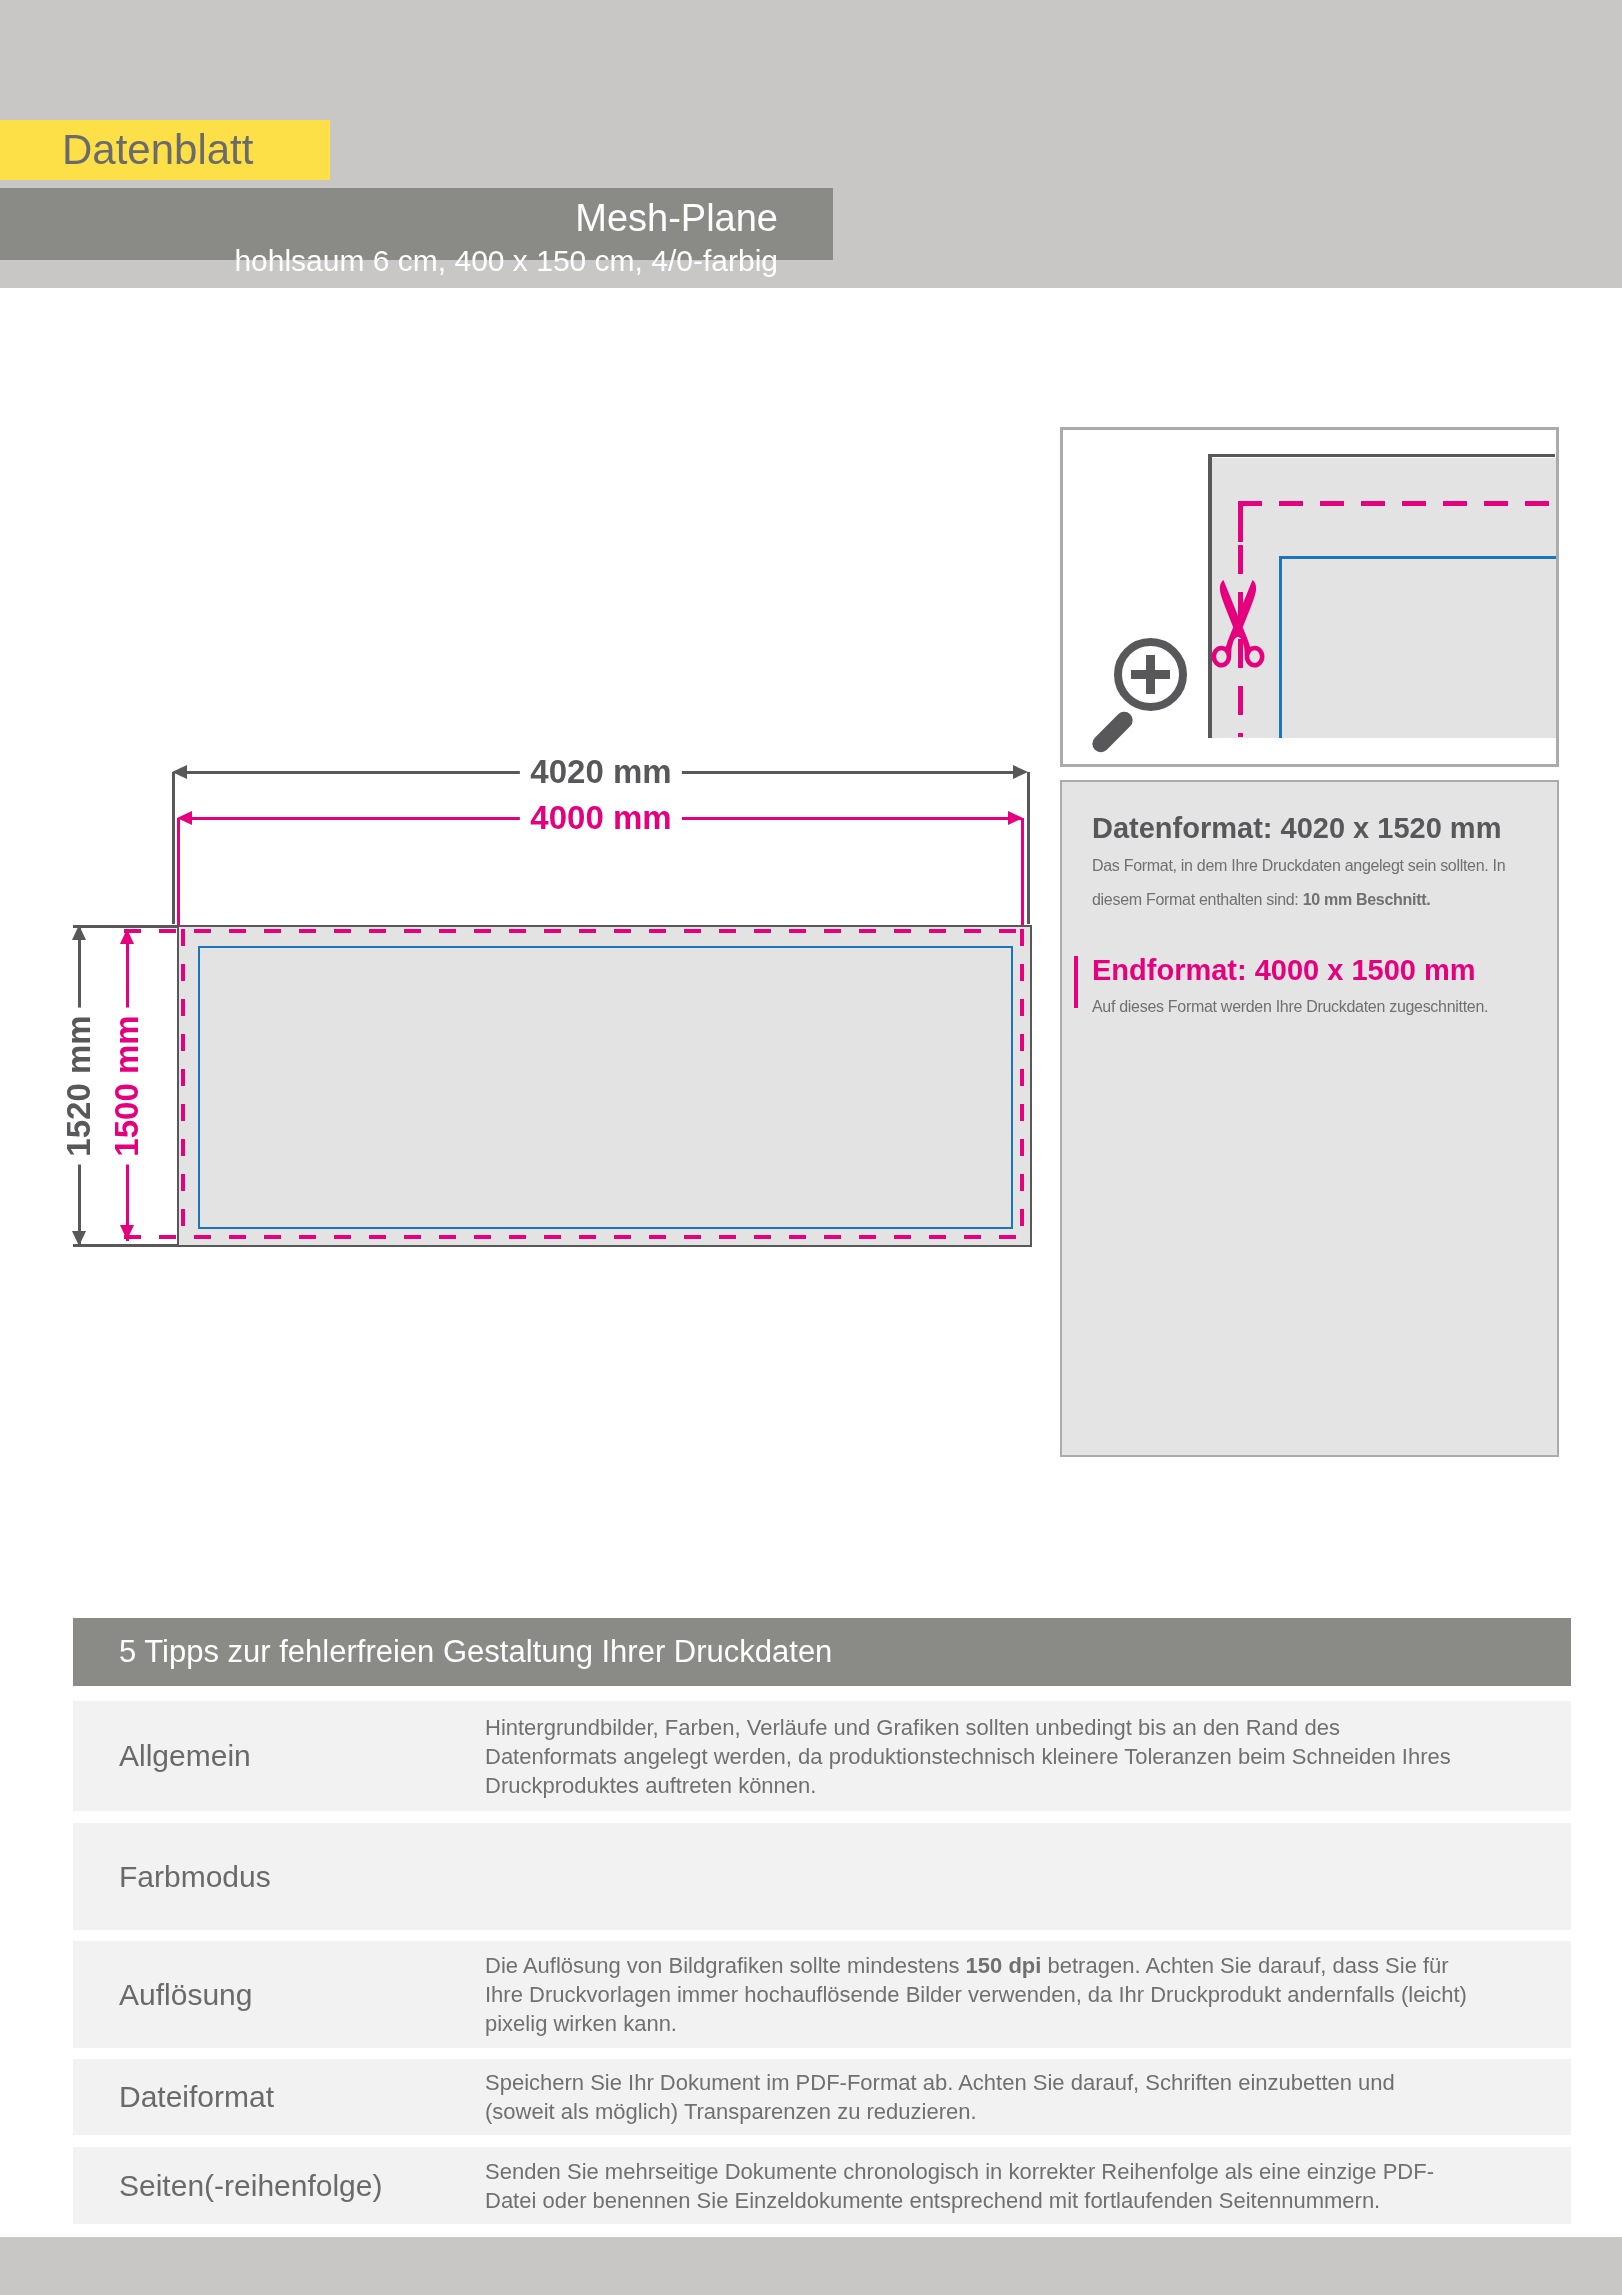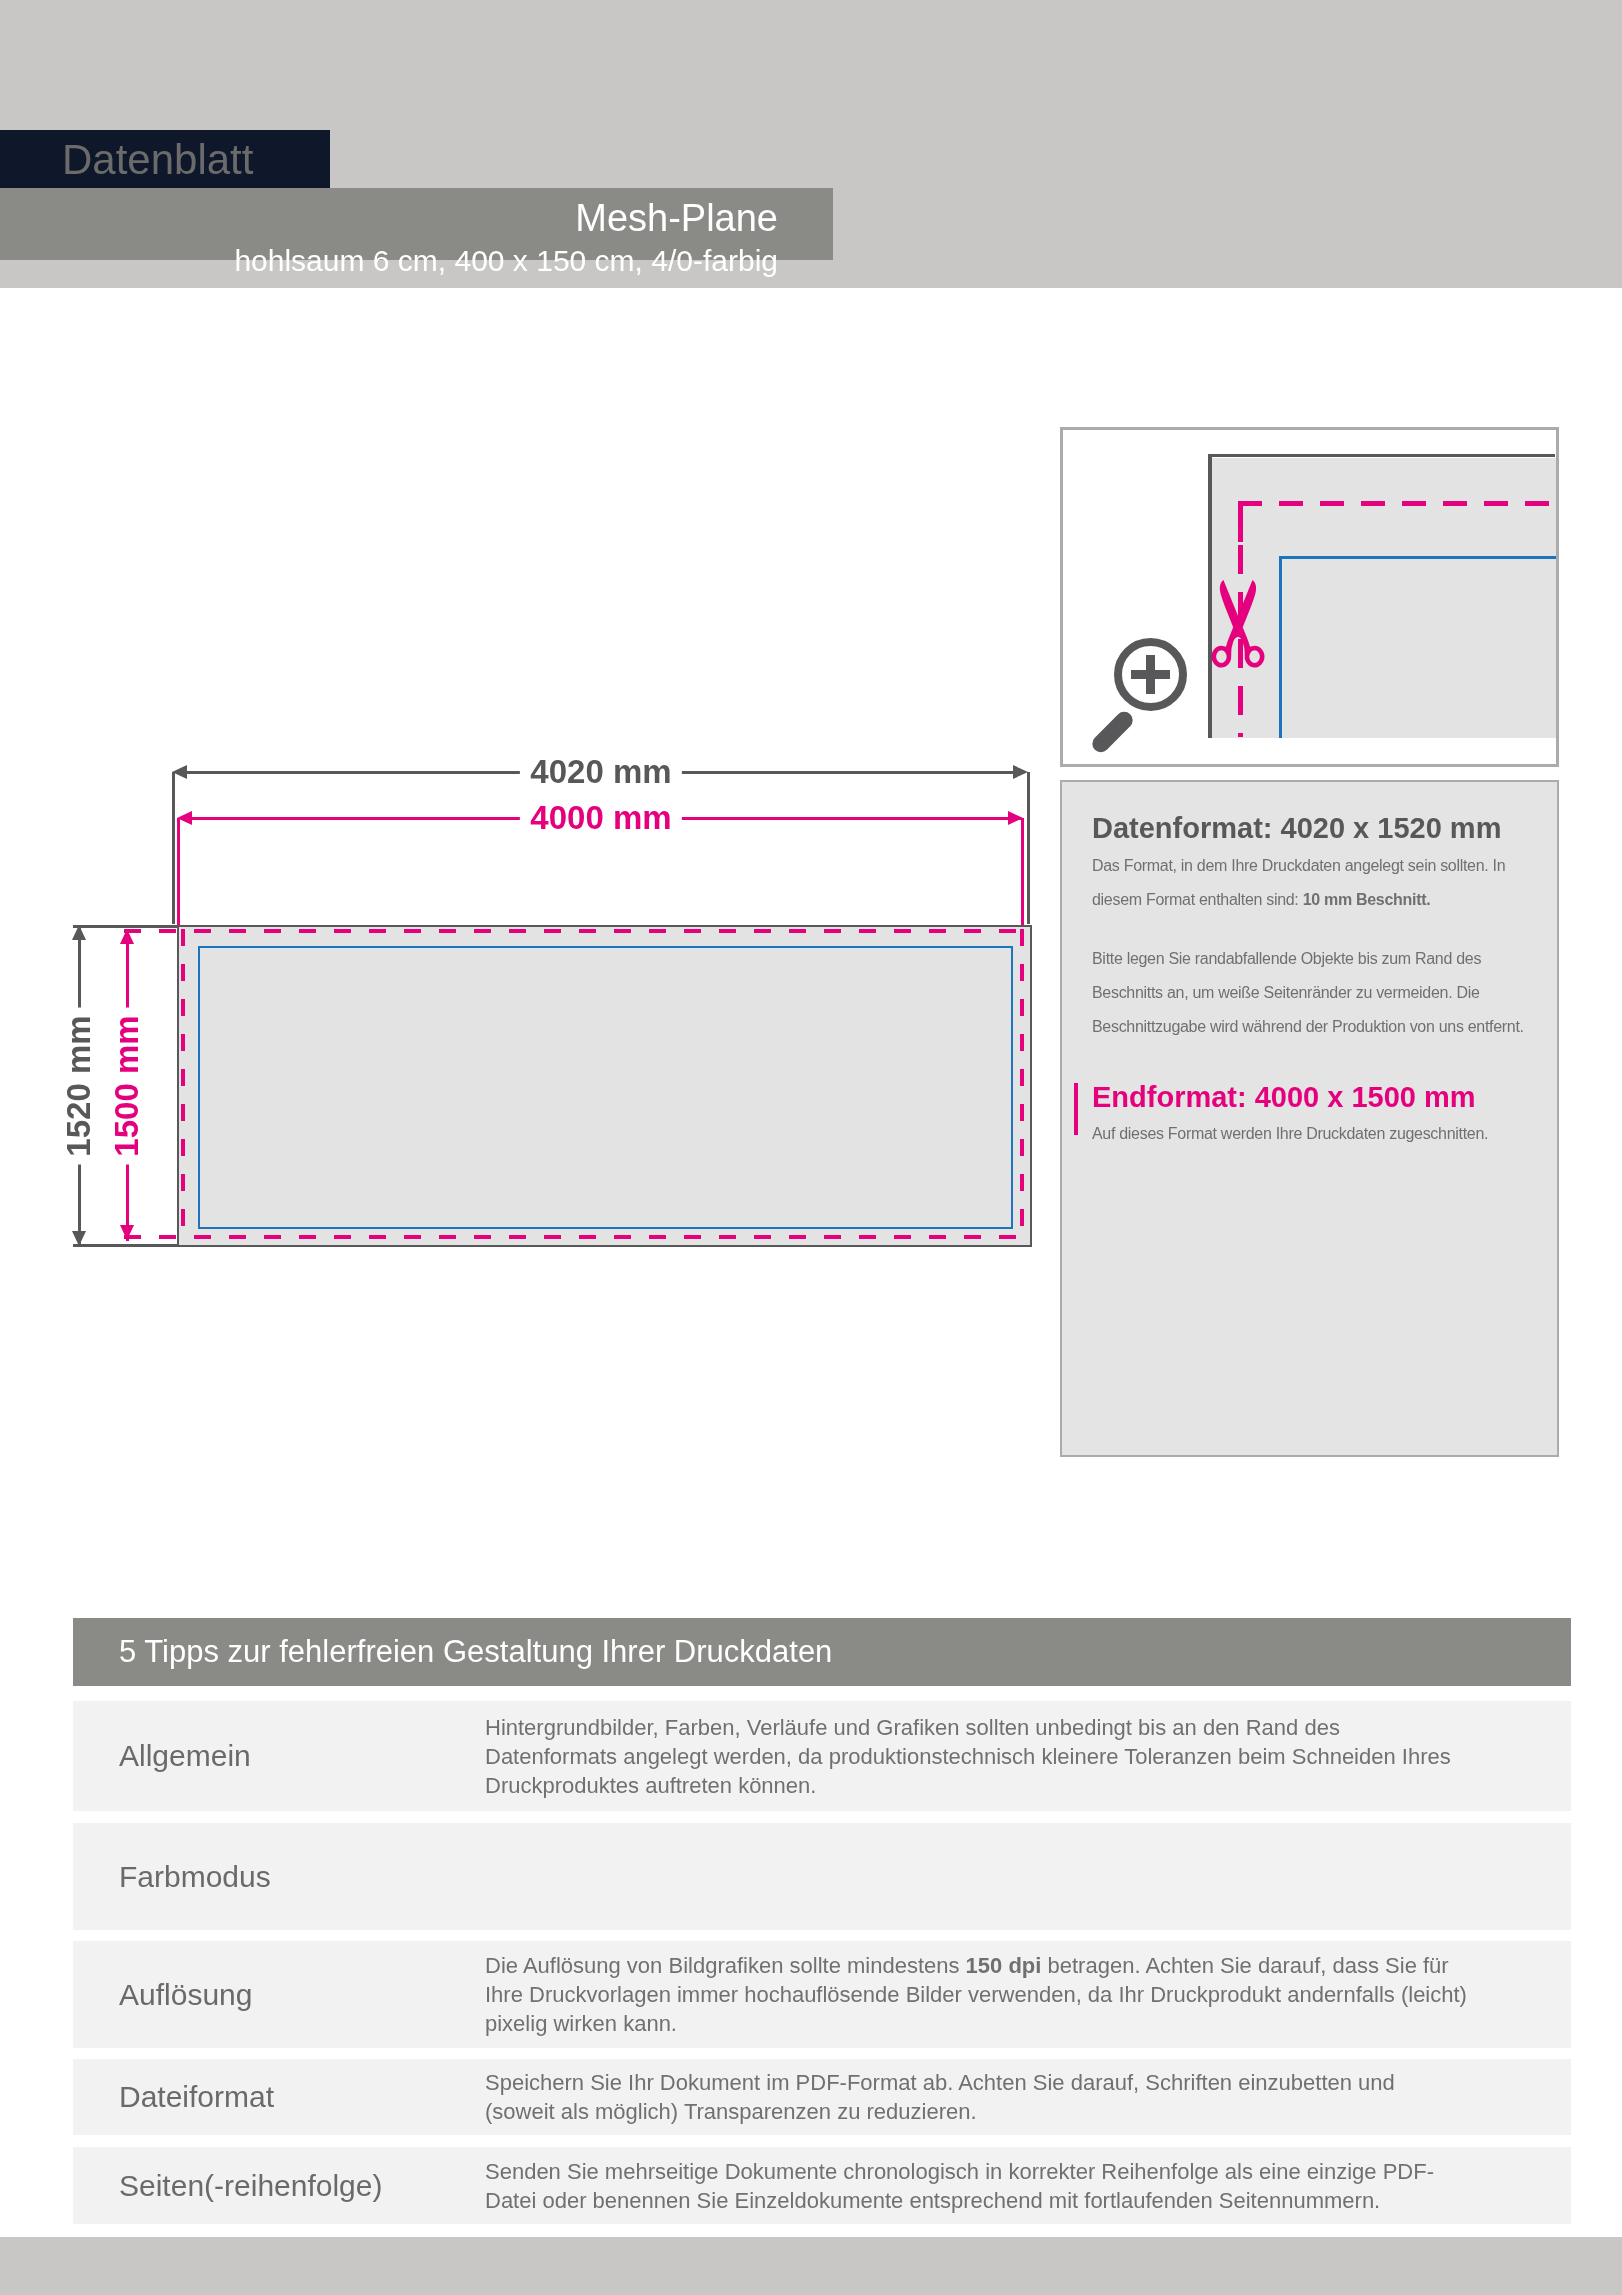--- a/index.html
+++ b/index.html
@@ -13,21 +13,21 @@
     --panelborder:#ababab;
     --body:#707070;
   }
   html,body{margin:0;padding:0;}
   body{width:1623px;height:2295px;position:relative;background:#ffffff;
        font-family:"Liberation Sans",sans-serif;overflow:hidden;}
   .abs{position:absolute;}
 
   
   .topband{left:0;top:0;width:1623px;height:288px;background:var(--band);}
-  .titlebox{left:0;top:130px;width:330px;height:60px;background:#0f172a;}
+  .titlebox{left:0;top:120px;width:330px;height:60px;background:#fde047;}
   .titlebox span{display:block;margin-left:62px;line-height:60px;font-size:42px;color:#6b6b6b;}
   .banner{left:0;top:188px;width:833px;height:72px;background:var(--bannergray);
           text-align:right;box-sizing:border-box;padding:6.5px 55px 0 0;color:#fff;}
   .banner .product{font-size:38px;line-height:47px;}
   .banner .variant{font-size:30px;line-height:38px;}
 
   
   .hline{height:2.6px;}
   .vline{width:2.6px;}
   .gray{background:var(--dark);}
@@ -152,21 +152,20 @@
   <span class="abs p-scissors">✂</span>
   <div class="abs p-ring"></div>
   <div class="abs p-plush"></div>
   <div class="abs p-plusv"></div>
   <div class="abs p-handle"></div>
 </div>
 
 <div class="abs infobox">
   <h2 class="c-gray">Datenformat: 4020 x 1520 mm</h2>
   <p>Das Format, in dem Ihre Druckdaten angelegt sein sollten. In diesem Format enthalten sind: <b>10 mm Beschnitt.</b></p>
-  <p class="gap">Bitte legen Sie randabfallende Objekte bis zum Rand des Beschnitts an, um weiße Seitenränder zu vermeiden. Die Beschnittzugabe wird während der Produktion von uns entfernt.</p>
 
   <div class="isec">
     <div class="bar dashedbar"></div>
     <h2 class="c-mag">Endformat: 4000 x 1500 mm</h2>
     <p>Auf dieses Format werden Ihre Druckdaten zugeschnitten.</p>
   </div>
 
 </div>
 
 <div class="abs tipsbar">

